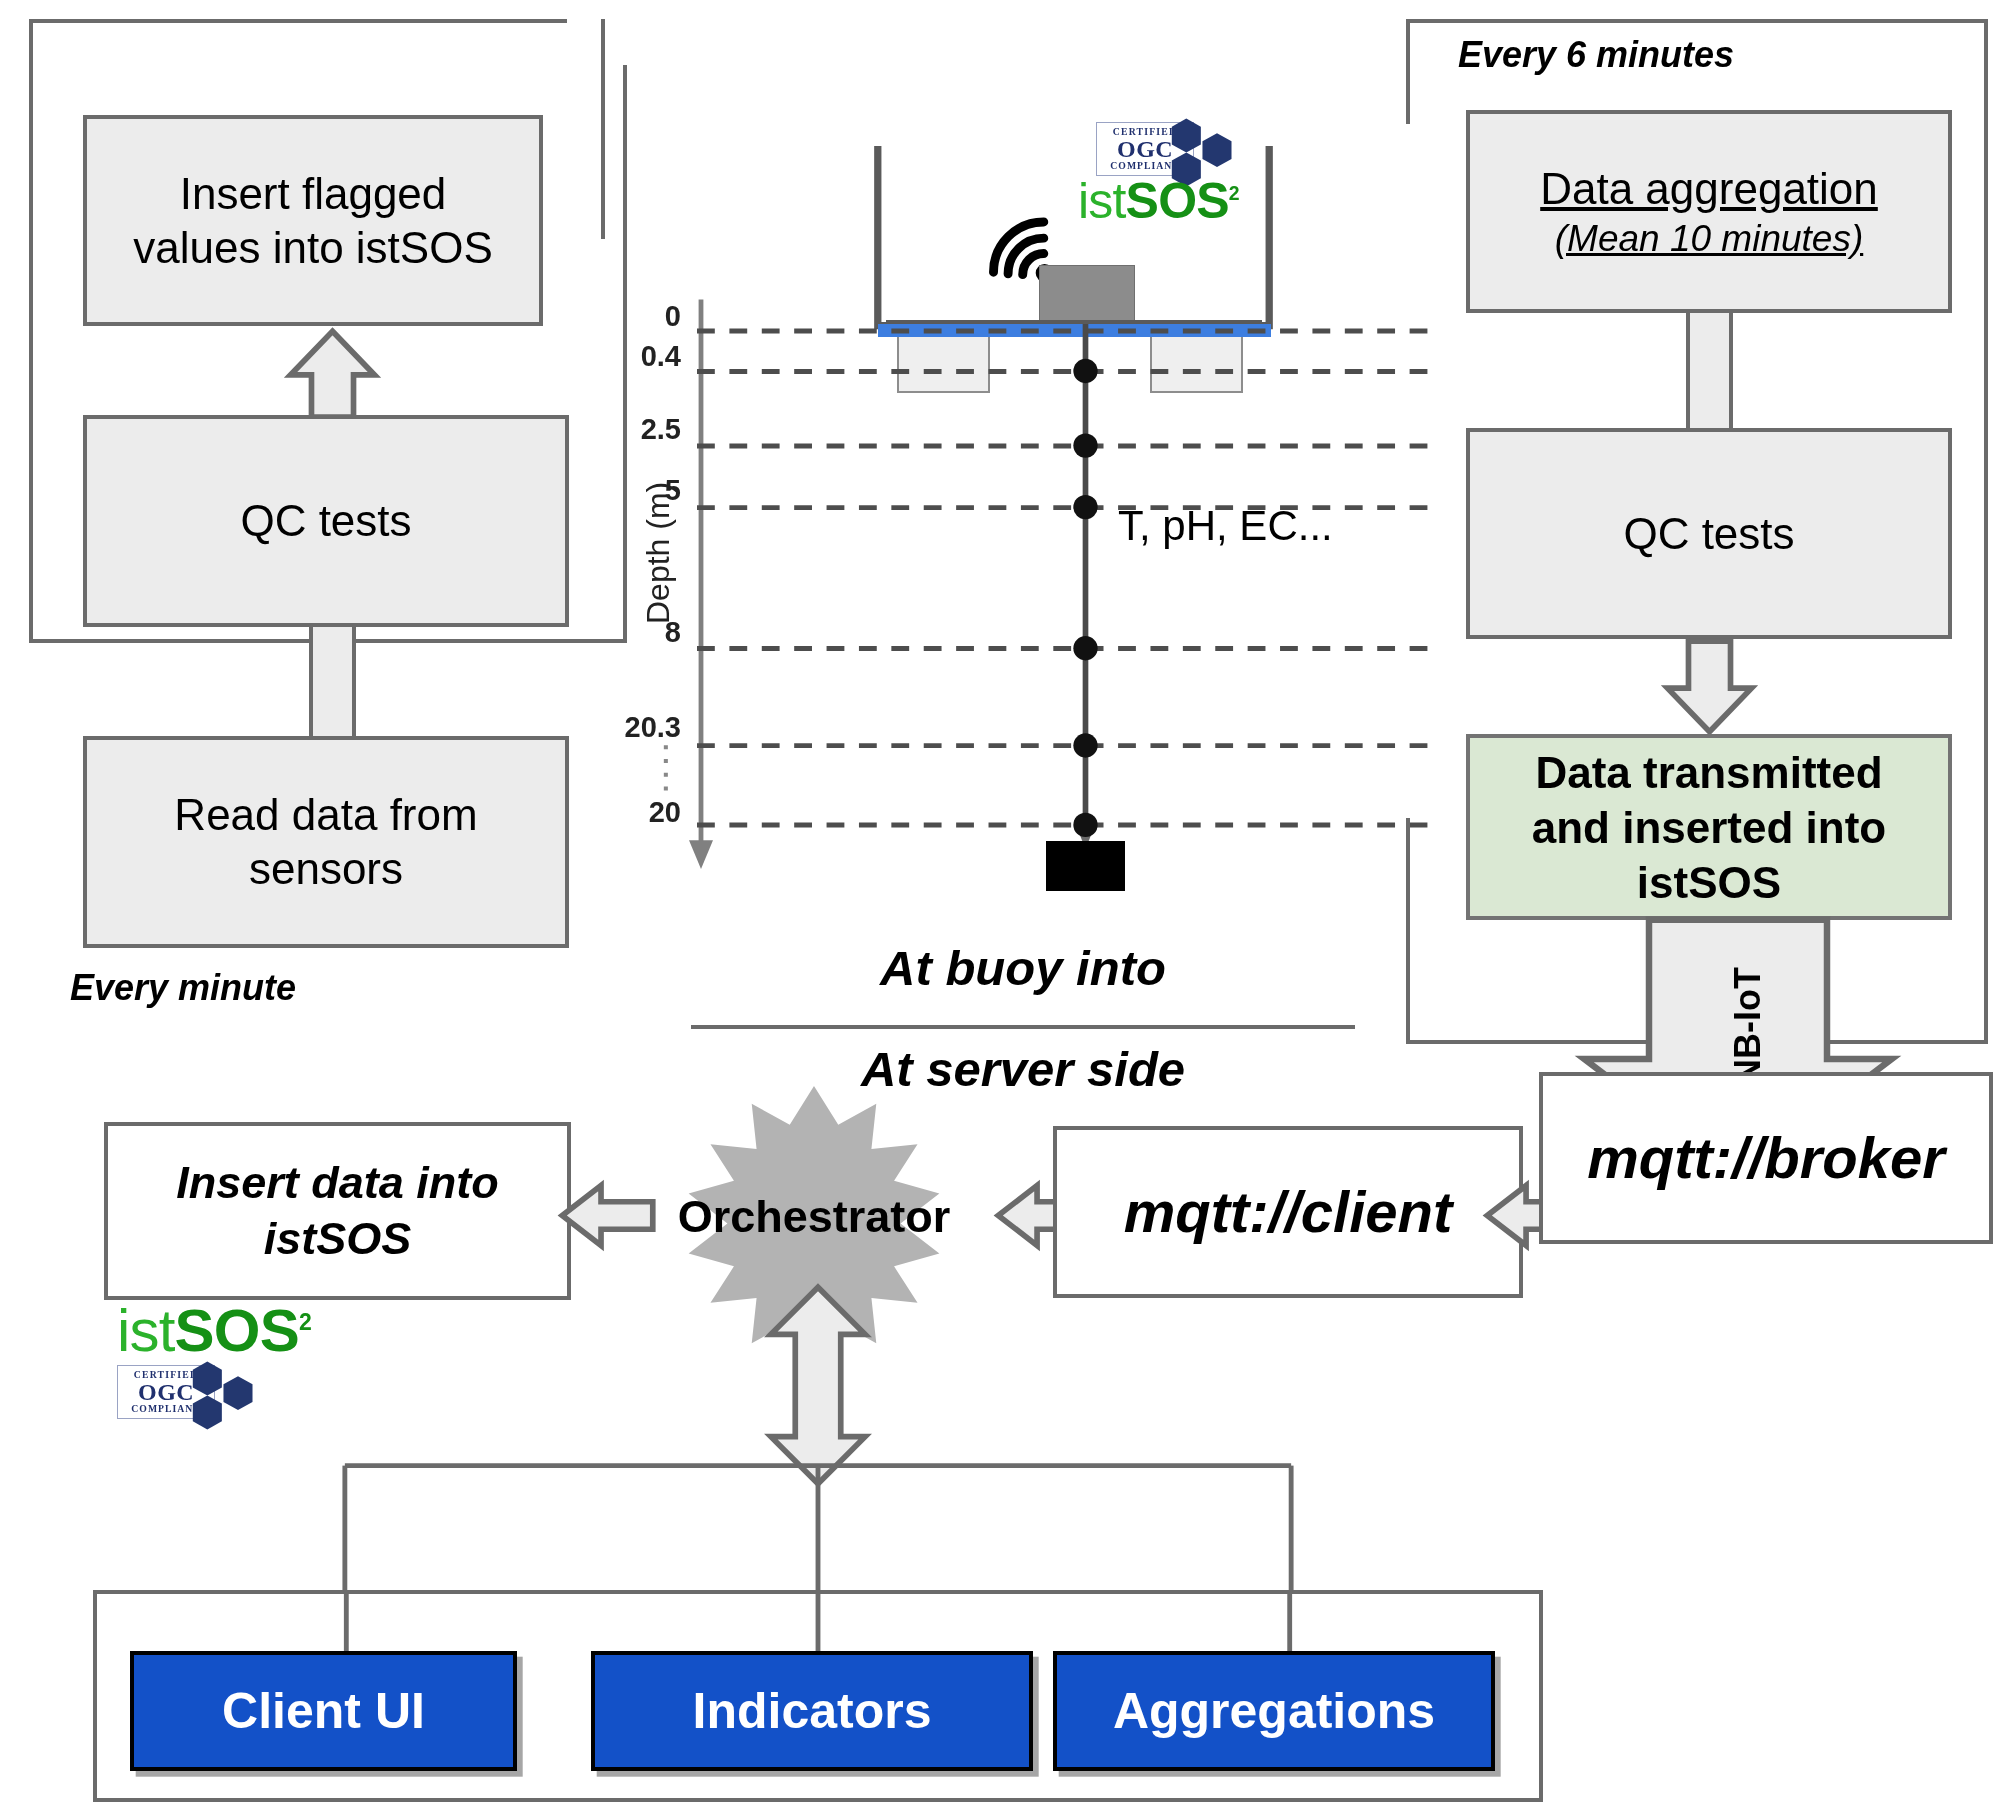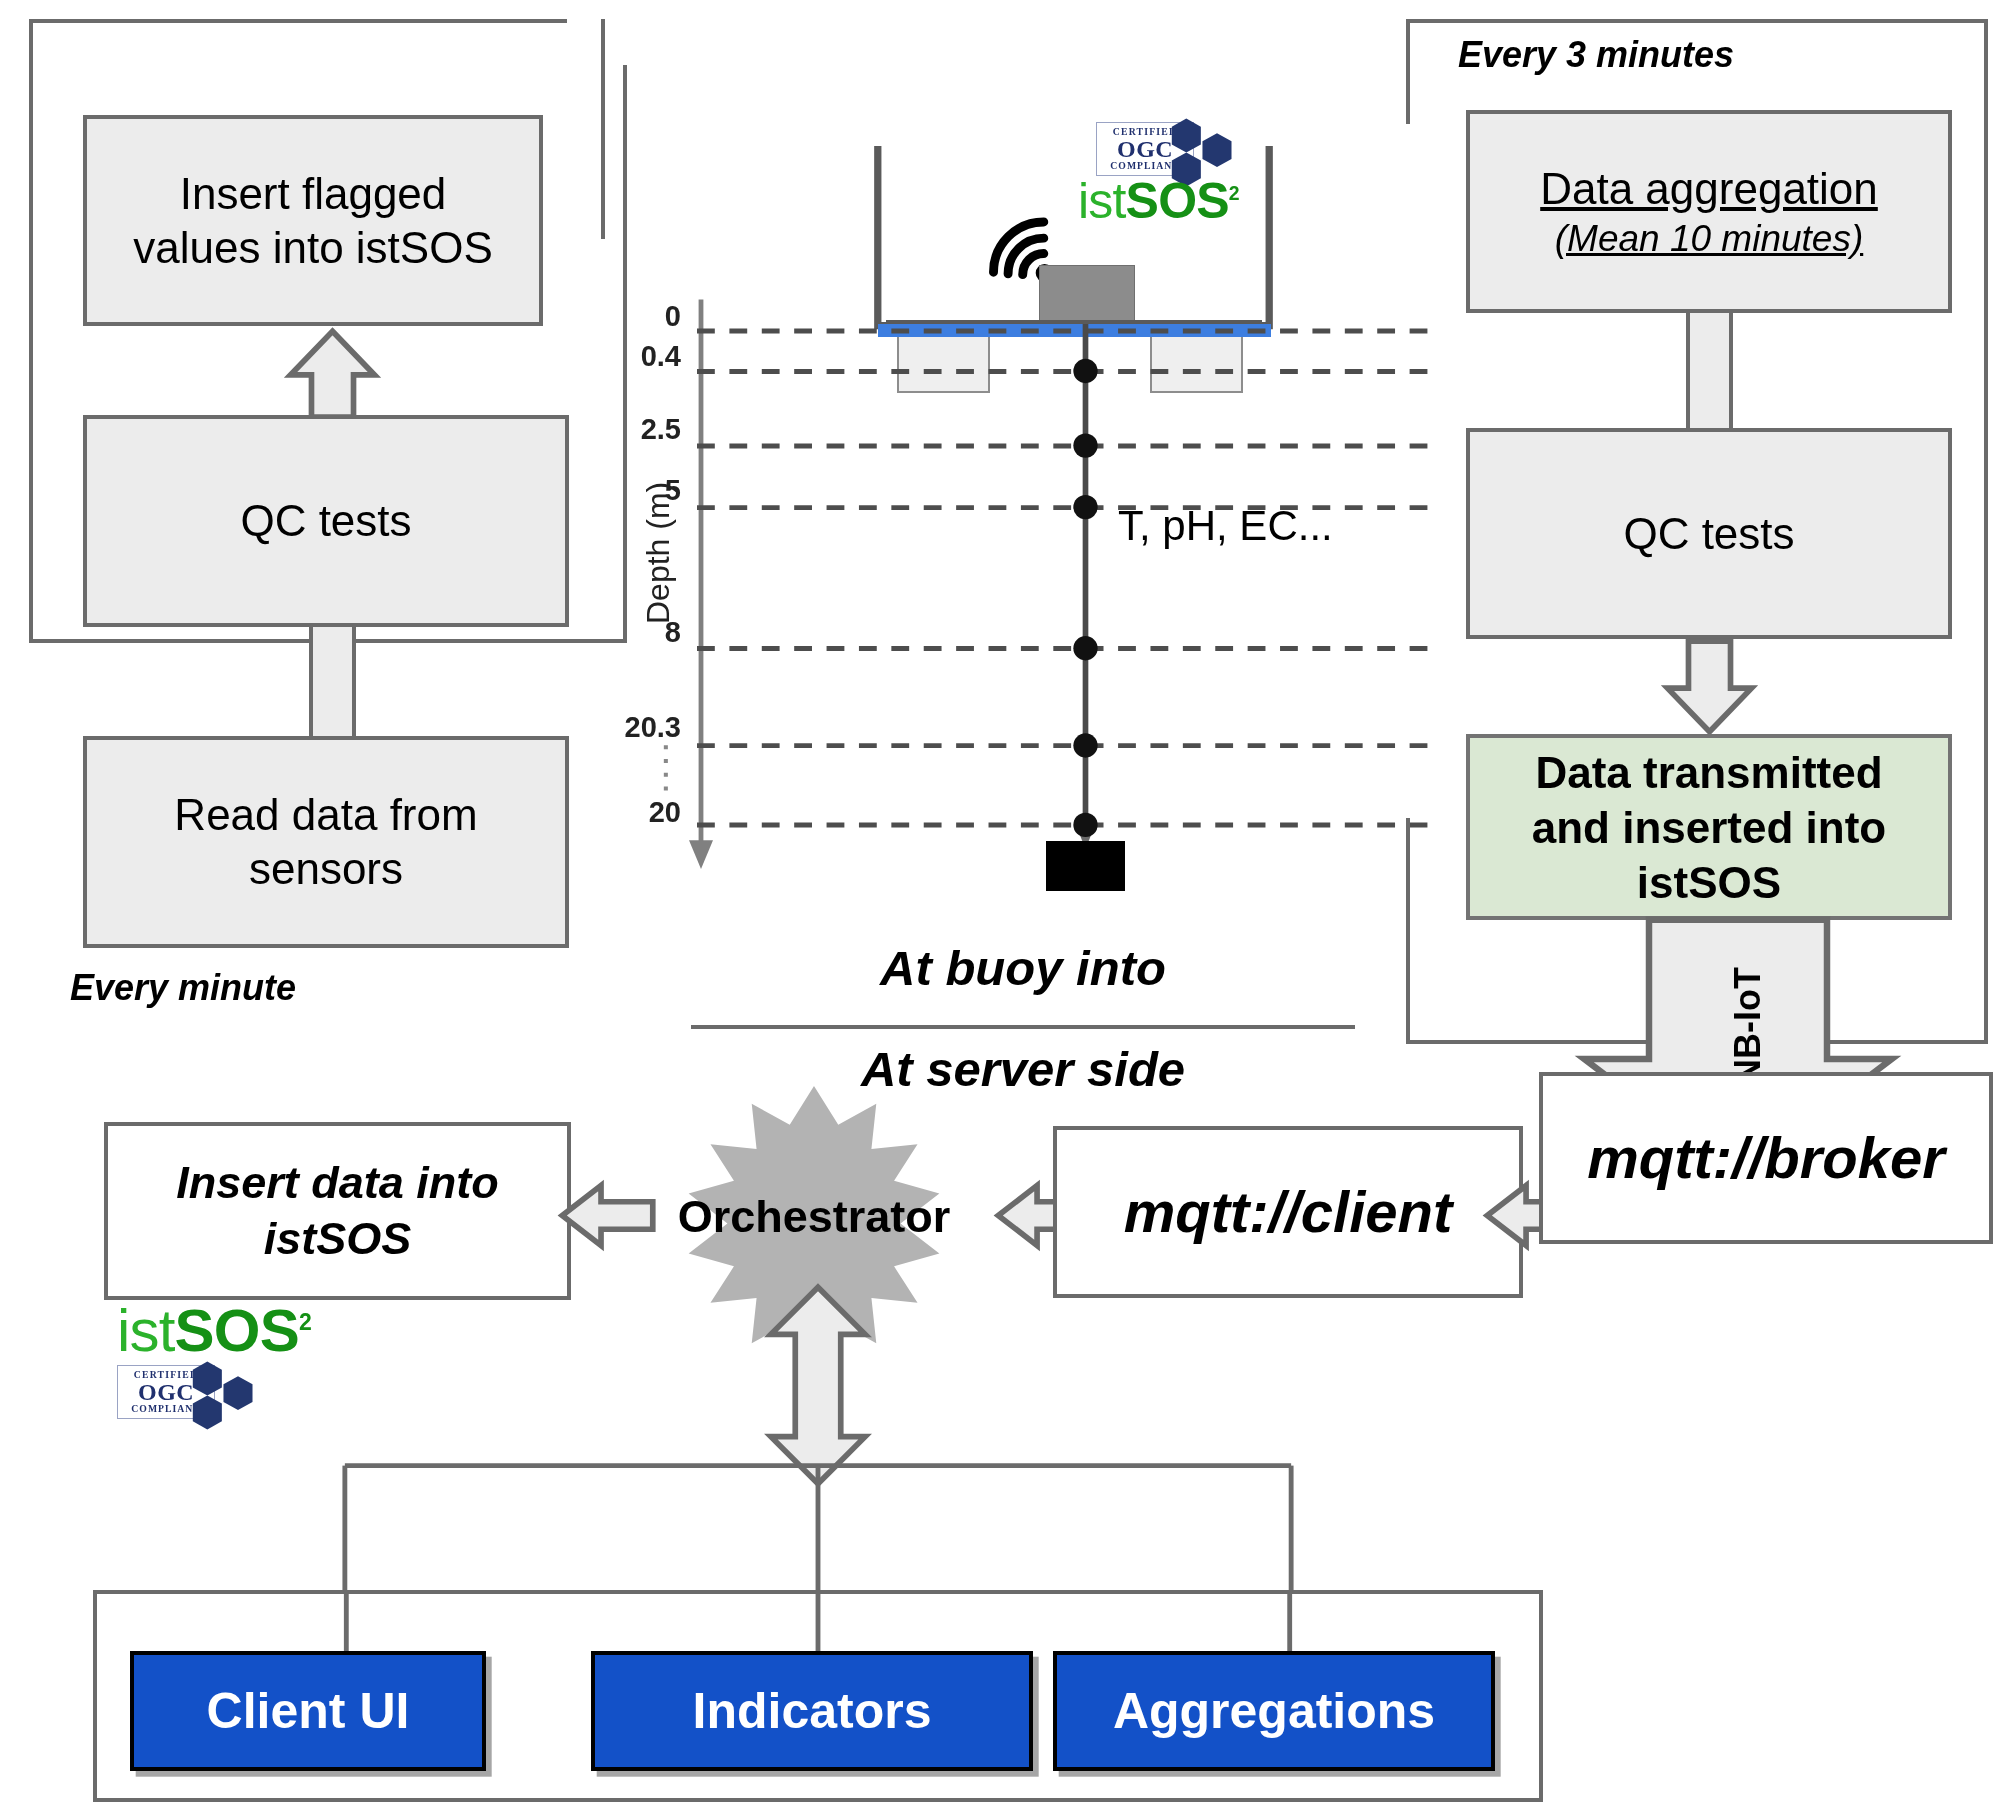--- a/index.html
+++ b/index.html
@@ -204,21 +204,21 @@
 
   <div class="abs hline" style="left:691px;top:1025px;width:664px;height:4px;"></div>
 
   <div class="abs caption-side" style="left:691px;top:940px;width:664px;">At buoy into</div>
   <div class="abs caption-side" style="left:691px;top:1041px;width:664px;">At server side</div>
 
   <div class="abs bracket-right" style="left:1406px;top:19.4px;width:582px;height:1025px;"></div>
   <div class="abs vline" style="left:1406px;top:19.4px;width:4px;height:105px;"></div>
   <div class="abs vline" style="left:1406px;top:818px;width:4px;height:226px;"></div>
 
-  <div class="abs caption-italic" style="left:1458px;top:34px;">Every 3 minutes</div>
+  <div class="abs caption-italic" style="left:1458px;top:34px;">Every 6 minutes</div>
 
   <div class="abs grey-box" style="left:1466px;top:110px;width:486px;height:203px;flex-direction:column;text-decoration:underline;">
     <span>Data aggregation</span>
     <span class="sub-italic">(Mean 10 minutes)</span>
   </div>
 
   <div class="abs connector" style="left:1686px;top:313px;width:47px;height:117px;"></div>
 
   <div class="abs grey-box" style="left:1466px;top:428px;width:486px;height:211px;">
     <span>QC tests</span>
@@ -308,21 +308,21 @@
   <div class="abs plain-frame" style="left:93px;top:1590px;width:1450px;height:212px;"></div>
 
   <svg class="abs" style="left:340px;top:1590px;width:956px;height:63px;" viewBox="0 0 1180 78">
     <g stroke="#6b6b6b" stroke-width="6" fill="none">
       <line x1="6" y1="0" x2="6" y2="78"></line>
       <line x1="590" y1="0" x2="590" y2="78"></line>
       <line x1="1174" y1="0" x2="1174" y2="78"></line>
     </g>
   </svg>
 
-  <div class="abs blue-box" style="left:130px;top:1651px;width:356px;height:120px;">
+  <div class="abs blue-box" style="left:130px;top:1651px;width:387px;height:120px;">
     <span>Client UI</span>
   </div>
   <div class="abs blue-box" style="left:591px;top:1651px;width:442px;height:120px;">
     <span>Indicators</span>
   </div>
   <div class="abs blue-box" style="left:1053px;top:1651px;width:442px;height:120px;">
     <span>Aggregations</span>
   </div>
 
 </div>

